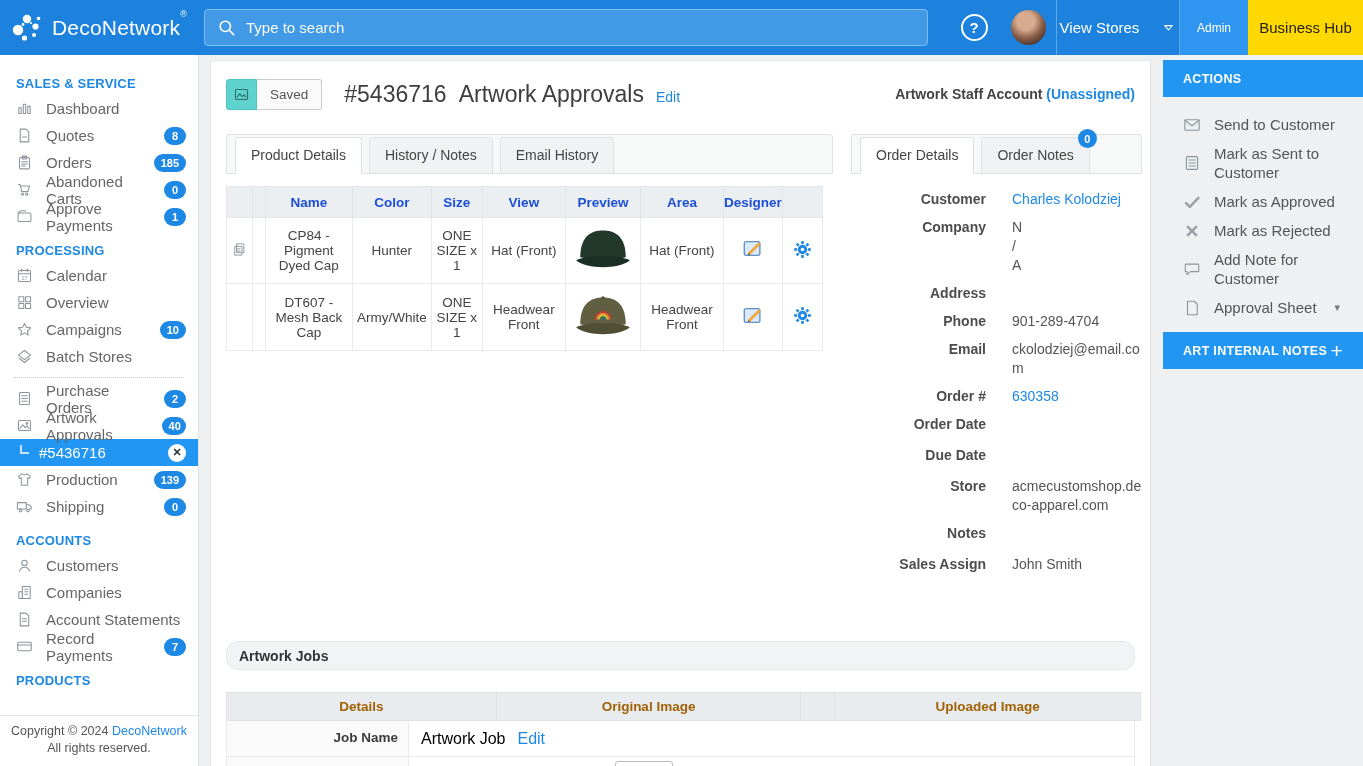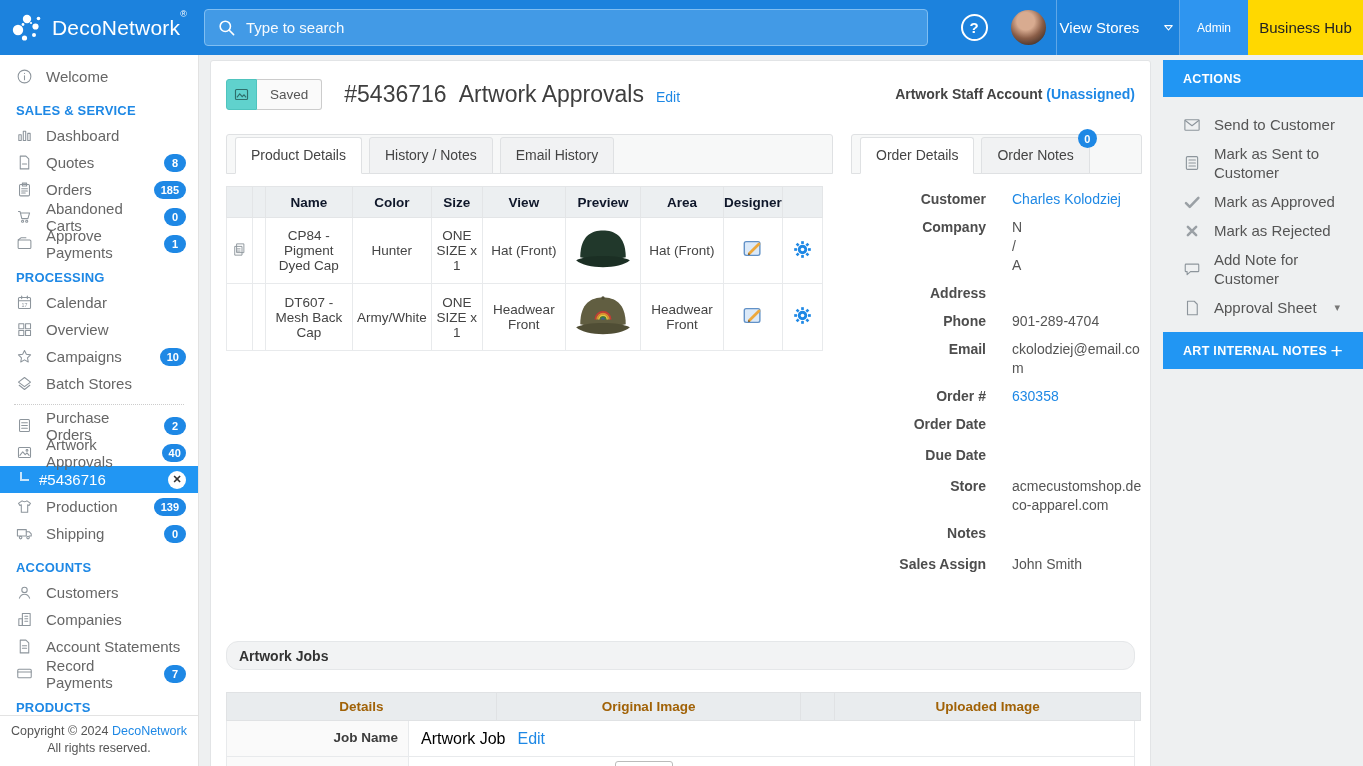--- a/index.html
+++ b/index.html
@@ -53,21 +53,21 @@
 
   .cols-wrap { position:relative; margin-top:22px; min-height:507px; }
 
   .tabbar { background:#f7f8f8; border:1px solid #dfe1e3; border-radius:3px 3px 0 0; display:flex; align-items:flex-end; height:40px; padding-left:8px; position:relative; }
   .tab { position:relative; bottom:-1px; border:1px solid #dfe1e3; border-radius:3px 3px 0 0; background:#f1f2f3; padding:9px 15px 10px; font-size:14px; color:#444; margin-right:7px; cursor:pointer; white-space:nowrap; }
   .tab.active { background:#fff; border-bottom-color:#fff; }
   .tab-badge { position:absolute; top:-9px; right:-8px; width:19px; height:19px; background:#1e88e5; border-radius:50%; color:#fff; font-size:11px; font-weight:bold; display:flex; align-items:center; justify-content:center; }
 
   .left-col { width:607px; }
   .prod-table { margin-top:12px; border-collapse:collapse; width:597px; font-size:13.5px; color:#444; }
-  .prod-table th { background:#eceff1; border:1px solid #e3e5e7; font-weight:bold; color:#0f172a; height:31px; font-size:13.5px; }
+  .prod-table th { background:#eceff1; border:1px solid #e3e5e7; font-weight:bold; color:#1d4ed8; height:31px; font-size:13.5px; }
   .prod-table td { border:1px solid #e8eaec; text-align:center; padding:5px 4px; }
   .col-ic { width:26px; } .col-blank { width:14px; } .col-name { width:94px; } .col-color { width:60px; }
   .col-size { width:54px; } .col-view { width:86px; } .col-prev { width:76px; } .col-area { width:86px; }
   .col-des { width:58px; } .col-gear { width:43px; }
 
   .right-col { position:absolute; left:625px; top:0; width:291px; }
   .order-fields { margin-top:16px; }
   .ofield { display:flex; margin-bottom:9px; min-height:19px; }
   .ofield .olabel { width:135px; text-align:right; font-weight:bold; color:#4d4d4d; font-size:14px; line-height:19px; flex:0 0 135px; }
   .ofield .oval { margin-left:26px; width:142px; color:#555; font-size:14px; line-height:19px; overflow-wrap:anywhere; }
@@ -139,28 +139,20 @@
         <span>Admin</span>
       </div>
     <div class="tr-seg bh-seg">
         <span>Business Hub</span>
       </div>
   </div>
 </div>
 
 <div class="sidebar">
   <div class="side-list">
-    <div class="side-item">
-      <svg class="si" width="17" height="17" viewBox="0 0 24 24">
-          <circle cx="12" cy="12" r="9"></circle>
-          <line x1="12" y1="11" x2="12" y2="16.5"></line>
-          <line x1="12" y1="7.5" x2="12" y2="7.6"></line>
-        </svg>
-      <span>Welcome</span>
-    </div>
 
     <div class="side-header">SALES &amp; SERVICE</div>
 
     <div class="side-item">
       <svg class="si" width="17" height="17" viewBox="0 0 24 24">
           <rect x="4" y="11" width="3.4" height="8"></rect>
           <rect x="10.3" y="6" width="3.4" height="13"></rect>
           <rect x="16.6" y="9" width="3.4" height="10"></rect>
         </svg>
       <span>Dashboard</span>

